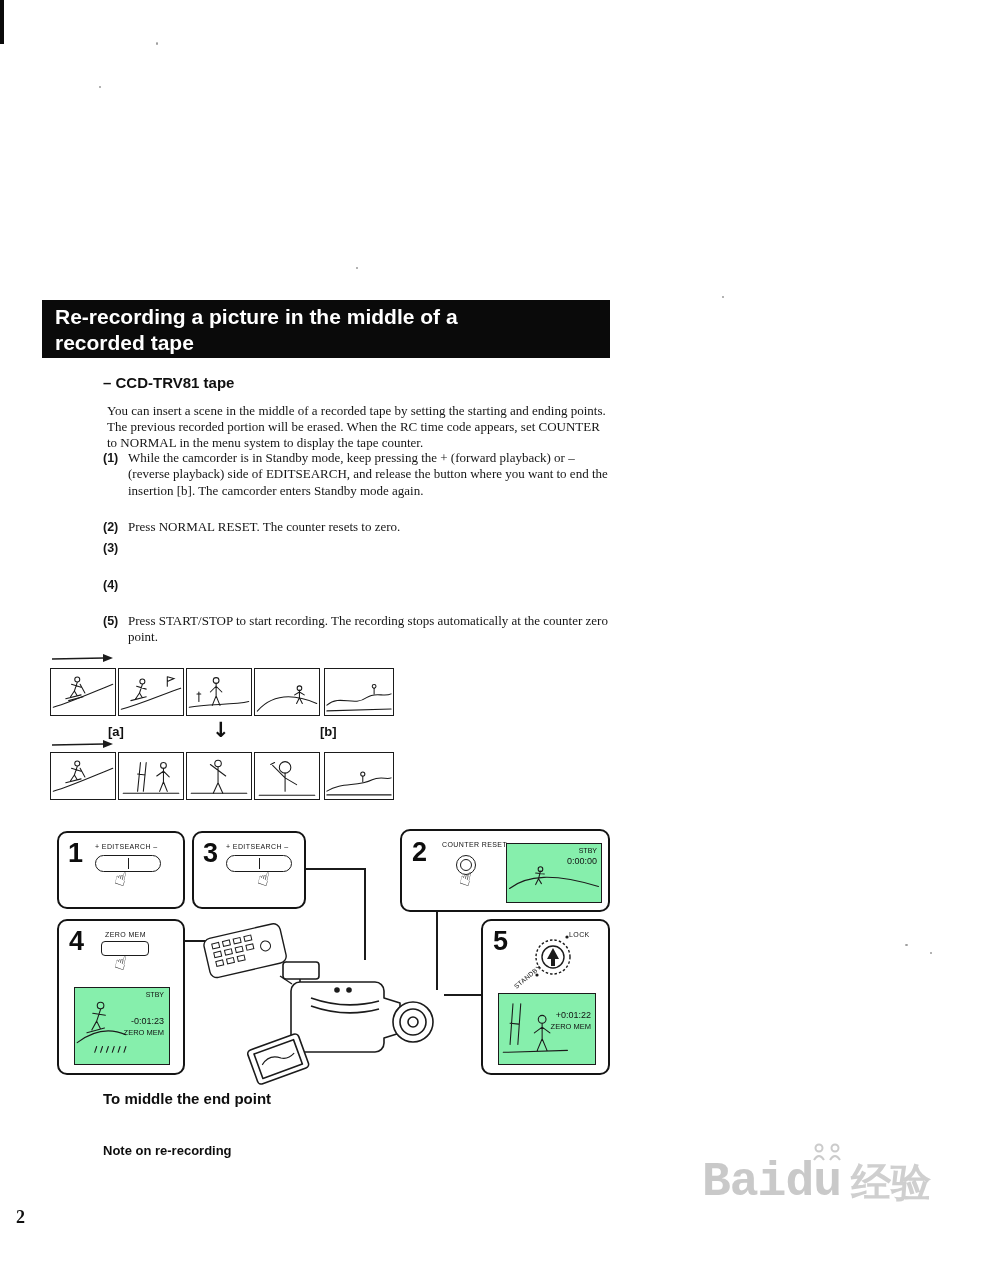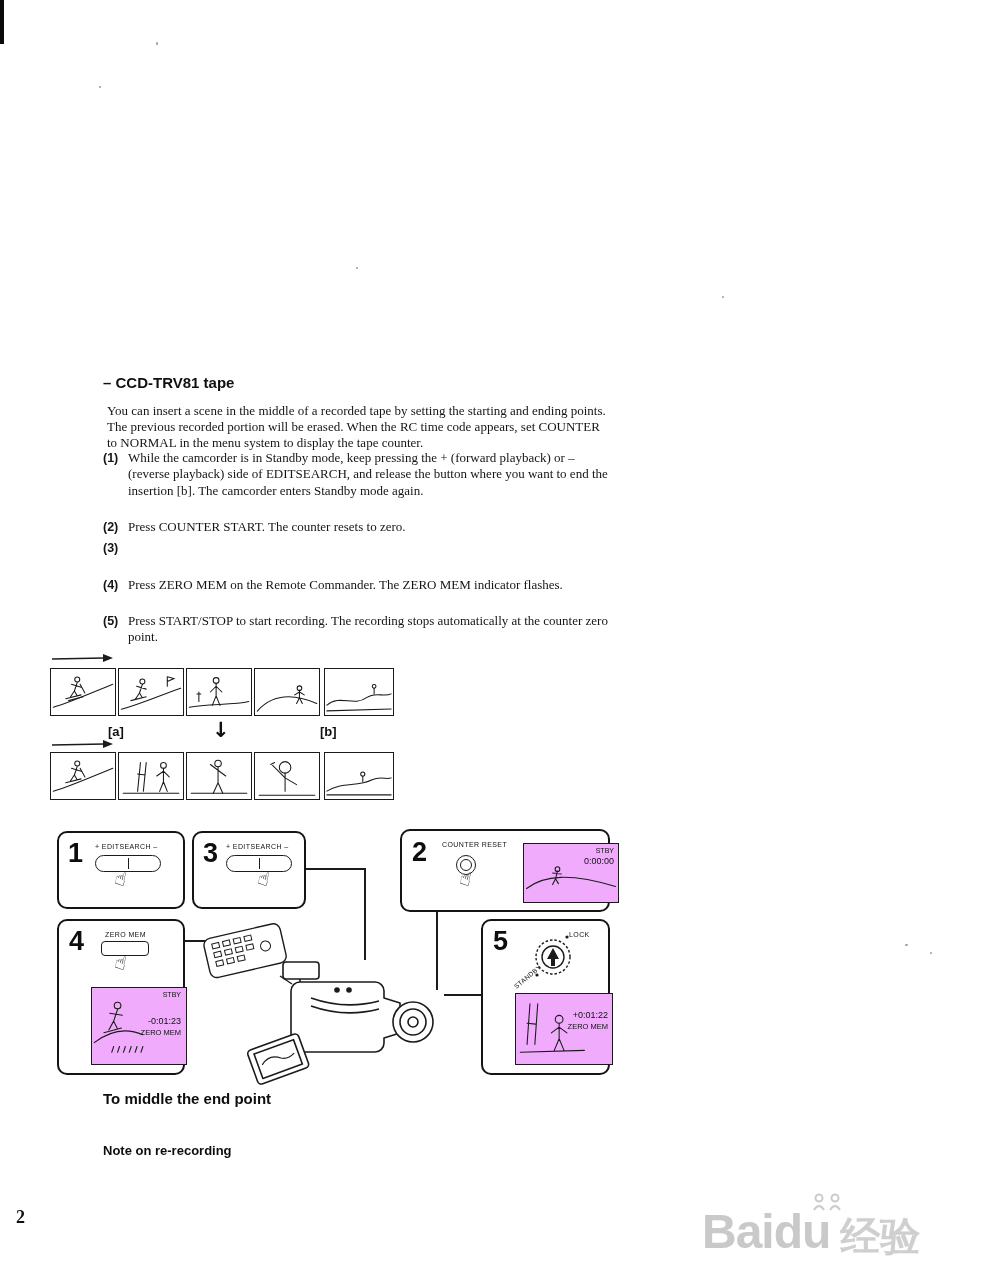--- a/index.html
+++ b/index.html
@@ -38,32 +38,32 @@
         font-size:27px;color:#0d0d0d;}
   .tinylabel{position:absolute;font-family:"Liberation Sans",sans-serif;font-size:7px;
              letter-spacing:.4px;color:#111;white-space:nowrap;}
   .pill{position:absolute;width:64px;height:15px;border:1.6px solid #1b1b1b;border-radius:9px;background:#fff;}
   .pill::after{content:"";position:absolute;left:50%;top:2px;bottom:2px;width:0;border-left:1.2px solid #1b1b1b;}
   .finger{position:absolute;font-family:"DejaVu Sans",sans-serif;font-size:19px;color:#1b1b1b;
           transform:rotate(14deg);line-height:1;}
   .roundbtn{position:absolute;width:20px;height:20px;border:1.7px solid #1b1b1b;border-radius:50%;background:#fff;box-sizing:border-box;}
   .roundbtn::after{content:"";position:absolute;left:3px;top:3px;right:3px;bottom:3px;border:1px solid #1b1b1b;border-radius:50%;}
   .rectbtn{position:absolute;width:46px;height:13px;border:1.6px solid #1b1b1b;border-radius:4px;background:#fff;}
-  .screen{position:absolute;border:1.6px solid #1b1b1b;background:#f0abfc;box-sizing:border-box;overflow:hidden;margin-left:17px;}
+  .screen{position:absolute;border:1.6px solid #1b1b1b;background:#86efac;box-sizing:border-box;overflow:hidden;}
   .scr-txt{position:absolute;font-family:"Liberation Sans",sans-serif;color:#111;white-space:nowrap;}
   .connector{position:absolute;background:#1b1b1b;}
 
   
   .sec-title{position:absolute;left:103px;font-family:"Liberation Sans",sans-serif;font-weight:bold;color:#0e0e0e;}
   .sec-text{position:absolute;left:103px;width:505px;font-size:13px;line-height:16px;}
 
   .pageno{position:absolute;left:16px;top:1207px;font-weight:bold;font-size:18px;color:#101010;}
 
   
-  .wm{position:absolute;left:702px;top:1208px;color:#c9c9c9;font-family:Liberation Sans, sans-serif;}
+  .wm{position:absolute;left:702px;top:1158px;color:#c9c9c9;font-family:Liberation Mono, monospace;}
   .wm-brandrow{display:flex;align-items:flex-end;gap:2px;}
   .wm-bai{font-size:48px;font-weight:bold;letter-spacing:-1px;line-height:1;}
   .wm-cn{font-size:40px;font-weight:bold;line-height:1;margin-left:8px;color:#cfcfcf;}
   .wm-url{font-size:25px;color:#c7c7c7;margin-top:10px;letter-spacing:.5px;}
   .wm-mascot{position:absolute;left:108px;top:-16px;}
 
   .speck{position:absolute;background:#9a9a9a;border-radius:50%;}
   .scanmark{position:absolute;background:#0a0a0a;}
 </style>
 </head>
@@ -72,39 +72,42 @@
 <div id="page">
 
   <div class="scanmark" style="left:0;top:0;width:4px;height:44px;"></div>
   <div class="speck" style="left:156px;top:42px;width:2px;height:3px;"></div>
   <div class="speck" style="left:99px;top:86px;width:2px;height:2px;"></div>
   <div class="speck" style="left:356px;top:267px;width:2px;height:2px;"></div>
   <div class="speck" style="left:722px;top:296px;width:2px;height:2px;"></div>
   <div class="speck" style="left:905px;top:944px;width:3px;height:2px;"></div>
   <div class="speck" style="left:930px;top:952px;width:2px;height:2px;"></div>
 
+  <div class="title-bar">
+    <div>Re-recording a picture in the middle of a</div>
+    <div>recorded tape</div>
+  </div>
 
   <div class="model-note">– CCD-TRV81 tape</div>
 
   <p class="intro">You can insert a scene in the middle of a recorded tape by setting the starting and ending points. The previous recorded portion will be erased. When the RC time code appears, set COUNTER to NORMAL in the menu system to display the tape counter.</p>
 
   <div class="step" style="top:450px">
     <span class="step-num">(1)</span>
     <span class="step-text">While the camcorder is in Standby mode, keep pressing the + (forward playback) or – (reverse playback) side of EDITSEARCH, and release the button where you want to end the insertion [b]. The camcorder enters Standby mode again.</span>
   </div>
   <div class="step" style="top:519px">
     <span class="step-num">(2)</span>
-    <span class="step-text">Press COUNTER START. The counter resets to zero.</span>
+    <span class="step-text">Press NORMAL RESET. The counter resets to zero.</span>
   </div>
   <div class="step" style="top:540px">
     <span class="step-num">(3)</span>
   </div>
   <div class="step" style="top:577px">
     <span class="step-num">(4)</span>
-    <span class="step-text">Press ZERO MEM on the Remote Commander. The ZERO MEM indicator flashes.</span>
   </div>
   <div class="step" style="top:613px">
     <span class="step-num">(5)</span>
     <span class="step-text">Press START/STOP to start recording. The recording stops automatically at the counter zero point.</span>
   </div>
 
   <svg class="abs" style="left:52px;top:652px;" width="62" height="12">
     <line x1="0" y1="7" x2="52" y2="6" stroke="#1b1b1b" stroke-width="1.4"></line>
     <path d="M51 2 L61 6 L51 10 Z" fill="#1b1b1b"></path>
   </svg>

